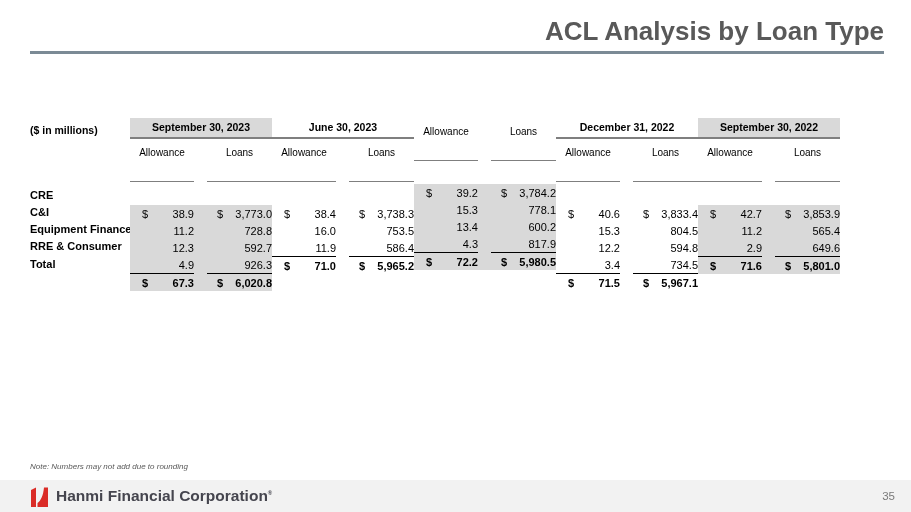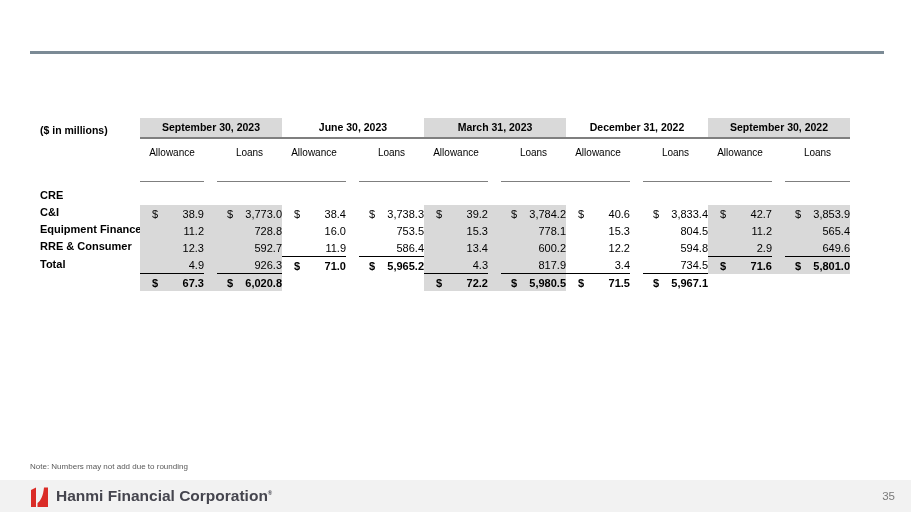--- a/index.html
+++ b/index.html
@@ -4,21 +4,21 @@
 <style>
   html,body { margin:0; padding:0; background:#ffffff; }
   body { width:911px; height:512px; font-family:"Liberation Sans","DejaVu Sans",sans-serif; color:#000; }
   .slide { position:relative; width:911px; height:512px; background:#fff; overflow:hidden; }
 
   
   .title { position:absolute; top:16px; right:27px; font-size:26px; font-weight:bold; color:#595959; white-space:nowrap; }
   .title-rule { position:absolute; top:51px; left:30px; width:854px; height:3px; background:#7b8a95; }
 
   
-  .table { position:absolute; left:30px; top:118px; display:flex;margin-left:10px; }
+  .table { position:absolute; left:30px; top:118px; display:flex; }
   .row-labels { width:100px; font-size:11px; }
   .units { height:69px; padding-top:6px; box-sizing:border-box; font-size:10.5px; font-weight:bold; white-space:nowrap; }
   .lbl { height:17px; line-height:17px; white-space:nowrap;font-weight:bold; }
   .lbl.total { height:18px; line-height:18px; font-weight:bold; }
 
   .groups { display:flex; }
   .group { width:142px; }
   .g-header { height:19px; line-height:19px; text-align:center; font-weight:bold; font-size:10.5px; border-bottom:2px solid #7f7f7f; white-space:nowrap; }
   .group.shaded .g-header { background:#d9d9d9; }
   .g-sub { display:flex; margin-top:7px; font-weight:normal; font-size:10px; }
@@ -29,33 +29,34 @@
   .group.shaded .g-data { background:#d9d9d9; }
   .drow { display:flex; height:17px; }
   .drow.total { height:18px; font-weight:bold; }
   .cell-a, .cell-b { display:flex; justify-content:space-between; align-items:center; height:100%; box-sizing:border-box; }
   .cell-a { width:64px; padding-left:12px; }
   .cell-b { flex:1; margin-left:13px; padding-left:10px; }
   .drow.total .cell-a, .drow.total .cell-b { border-top:1px solid #000; }
   .val { white-space:nowrap; }
 
   
-  .note { position:absolute; left:30px; top:462px; font-size:8px; color:#595959; }
+  .note { position:absolute; left:30px; top:462px; font-size:8px; color:#595959;font-style:italic; }
   .footer { position:absolute; left:0; bottom:0; width:911px; height:32px; background:#f2f2f2; display:flex; align-items:center; justify-content:space-between; padding:0 16px 0 30px; box-sizing:border-box; }
   .brand { display:flex; align-items:center; gap:7px; }
   .brand-text { font-size:15.5px; font-weight:bold; color:#45454e; white-space:nowrap; }
   .brand-text sup { font-size:6px; color:#45454e; }
   .page-num { font-size:11.5px; color:#7a7a7a; }
   .logo-svg { display:block; }
 </style>
 </head>
 <body>
 
 <div class="slide">
 
+  <div class="title">ACL Analysis by Loan Type</div>
   <div class="title-rule"></div>
 
   <div class="table">
     <div class="row-labels">
       <div class="units">($ in millions)</div>
 
     <div class="lbl">CRE</div>
         <div class="lbl">C&amp;I</div>
         <div class="lbl">Equipment Finance</div>
         <div class="lbl">RRE &amp; Consumer</div>
@@ -167,21 +168,20 @@
                 <div class="val">71.0</div>
               </div>
               <div class="cell-b">
                 <div>$</div>
                 <div class="val">5,965.2</div>
               </div>
             </div>
           </div>
         </div>
         <div class="group shaded">
-          <div class="g-header">March 31, 2023</div>
           <div class="g-sub">
             <div class="sub-a">Allowance</div>
             <div class="sub-b">Loans</div>
           </div>
           <div class="g-spacer"></div>
           <div class="g-data">
             <div class="drow">
               <div class="cell-a">
                 <div>$</div>
                 <div class="val">39.2</div>

